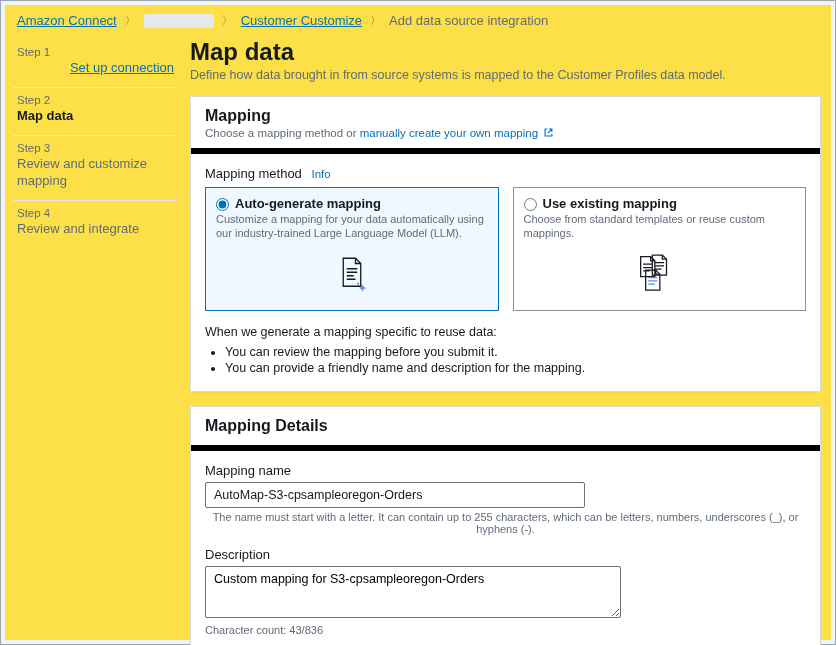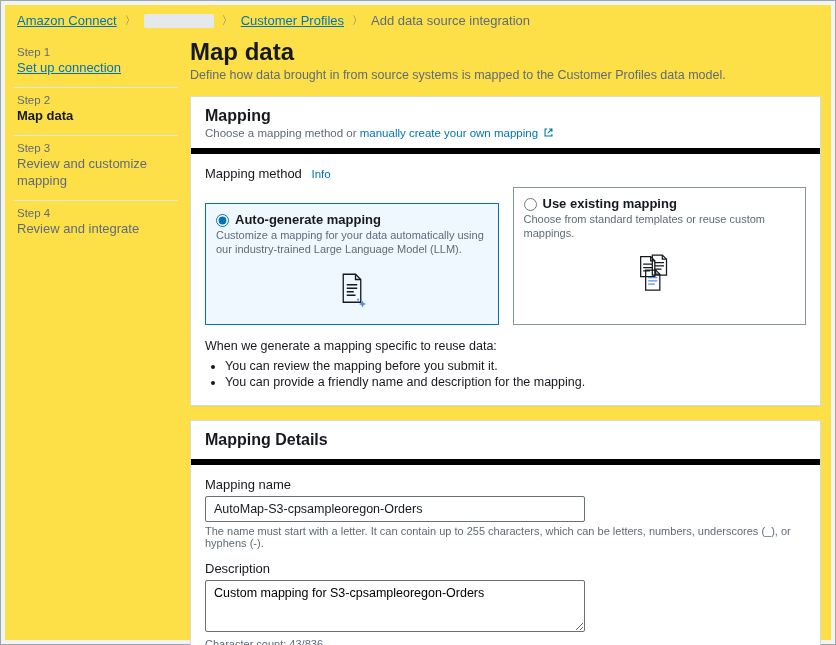--- a/index.html
+++ b/index.html
@@ -70,20 +70,21 @@
   }
   .step .name {
     font-size: 13px;
     color: #5f6b7a;
     line-height: 1.3;
   }
   .step .name.link {
     color: #0073bb;
     text-decoration: underline;
     cursor: pointer;
+    text-align: right;
   }
   .step .name.active {
     color: #16191f;
     font-weight: bold;
   }
   .main {
     flex: 1;
     padding: 2px 2px 10px 2px;
   }
   h1 {
@@ -147,21 +148,20 @@
     flex: 1;
     border: 1px solid #879596;
     padding: 8px 10px 10px;
     background: #ffffff;
     position: relative;
     min-height: 118px;
   }
   .tile.selected {
     border: 1.5px solid #0073bb;
     background: #f0f8ff;
-    margin-top: 16px;
   }
   .tile .radio {
     float: left;
     margin: 2px 6px 0 0;
   }
   input[type=radio] {
     accent-color: #0073bb;
     width: 13px; height: 13px;
   }
   .tile .tile-title {
@@ -203,23 +203,24 @@
     border: 1px solid #687078;
     border-radius: 2px;
     color: #16191f;
     font-family: inherit;
   }
   .helper {
     font-size: 11px;
     color: #5f6b7a;
     margin-top: 3px;
     margin-bottom: 12px;
+    text-align: center;
   }
   .textarea {
-    width: 380px;
+    width: 416px;
     height: 52px;
     padding: 5px 8px;
     font-size: 12.5px;
     border: 1px solid #687078;
     border-radius: 2px;
     font-family: inherit;
     resize: both;
   }
   .char-count {
     font-size: 11px;
@@ -233,21 +234,21 @@
 <body>
 
 <div class="frame">
 <div class="inner">
 
   <div class="breadcrumbs">
     <a>Amazon Connect</a>
     <span class="chev">〉</span>
     <span class="ghost"></span>
     <span class="chev">〉</span>
-    <a>Customer Profiles</a>
+    <a>Customer Customize</a>
     <span class="chev">〉</span>
     <span class="current">Add data source integration</span>
   </div>
 
   <div class="layout">
     <div class="sidebar">
       <div class="step">
         <div class="label">Step 1</div>
         <div class="name link">Set up connection</div>
       </div>

